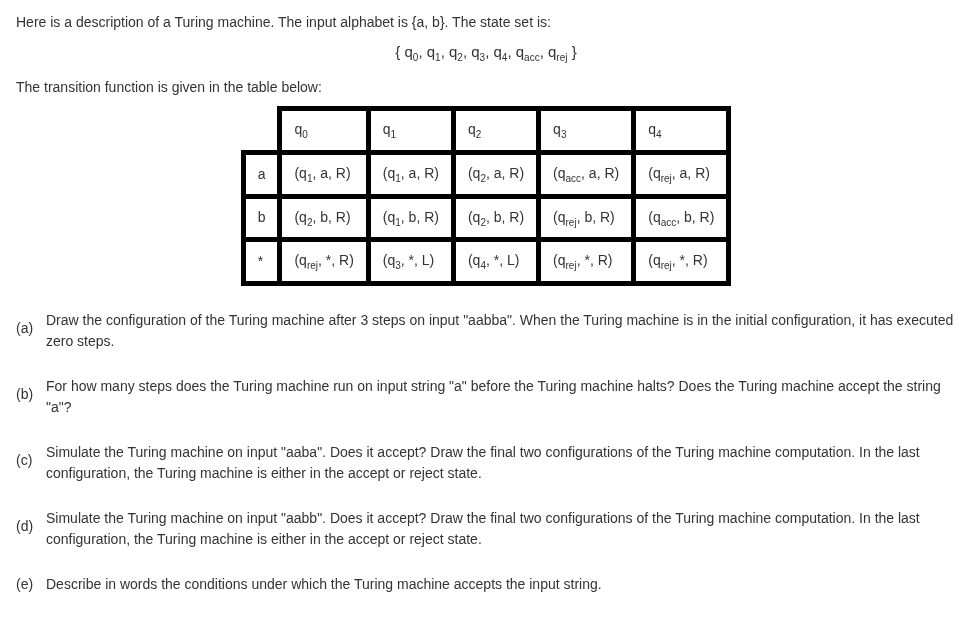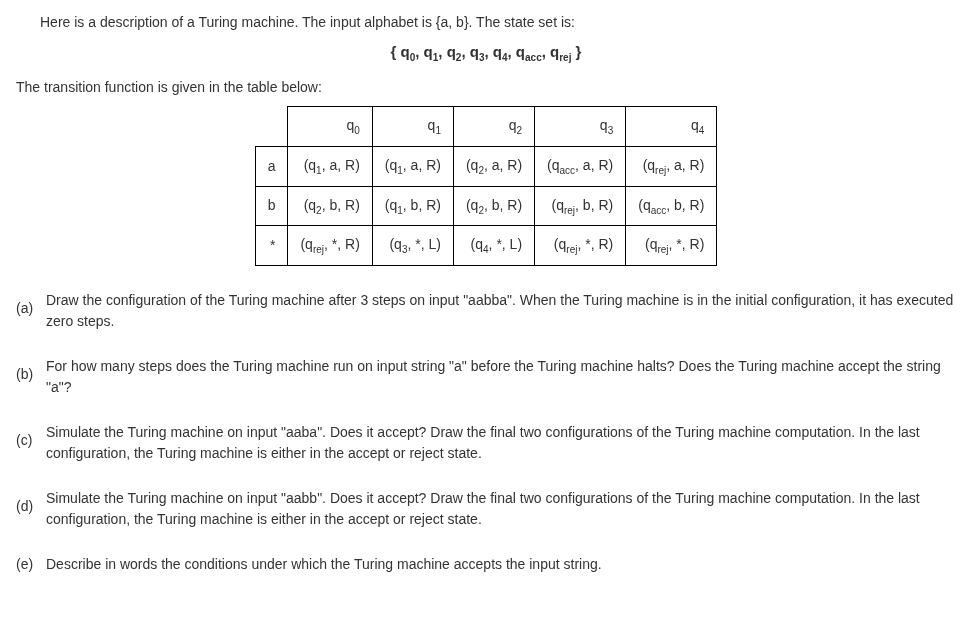--- a/index.html
+++ b/index.html
@@ -7,39 +7,37 @@
       font-size: 14px;
       color: #333;
       padding: 12px 16px;
       margin: 0;
       width: 972px;
       box-sizing: border-box;
       line-height: 1.5;
     }
     .intro {
       margin-bottom: 4px;
-      margin-left: 24px;
     }
     .states {
       text-align: center;
       margin: 8px 0 12px 0;
       font-size: 15px;
-      font-weight: bold;
     }
     .transition-intro {
       margin-bottom: 0;
     }
     table {
       border-collapse: collapse;
       margin: 8px auto 20px auto;
     }
     td, th {
-      border: 1px solid #000000;
+      border: 5px solid #000000;
       padding: 8px 12px;
-      text-align: right;
+      text-align: left;
       font-size: 14px;
       color: #333;
     }
     tr:first-child td:first-child,
     tr:first-child th:first-child {
       border-top-color: transparent;
       border-left-color: transparent;
     }
     .sub {
       font-size: 10px;

